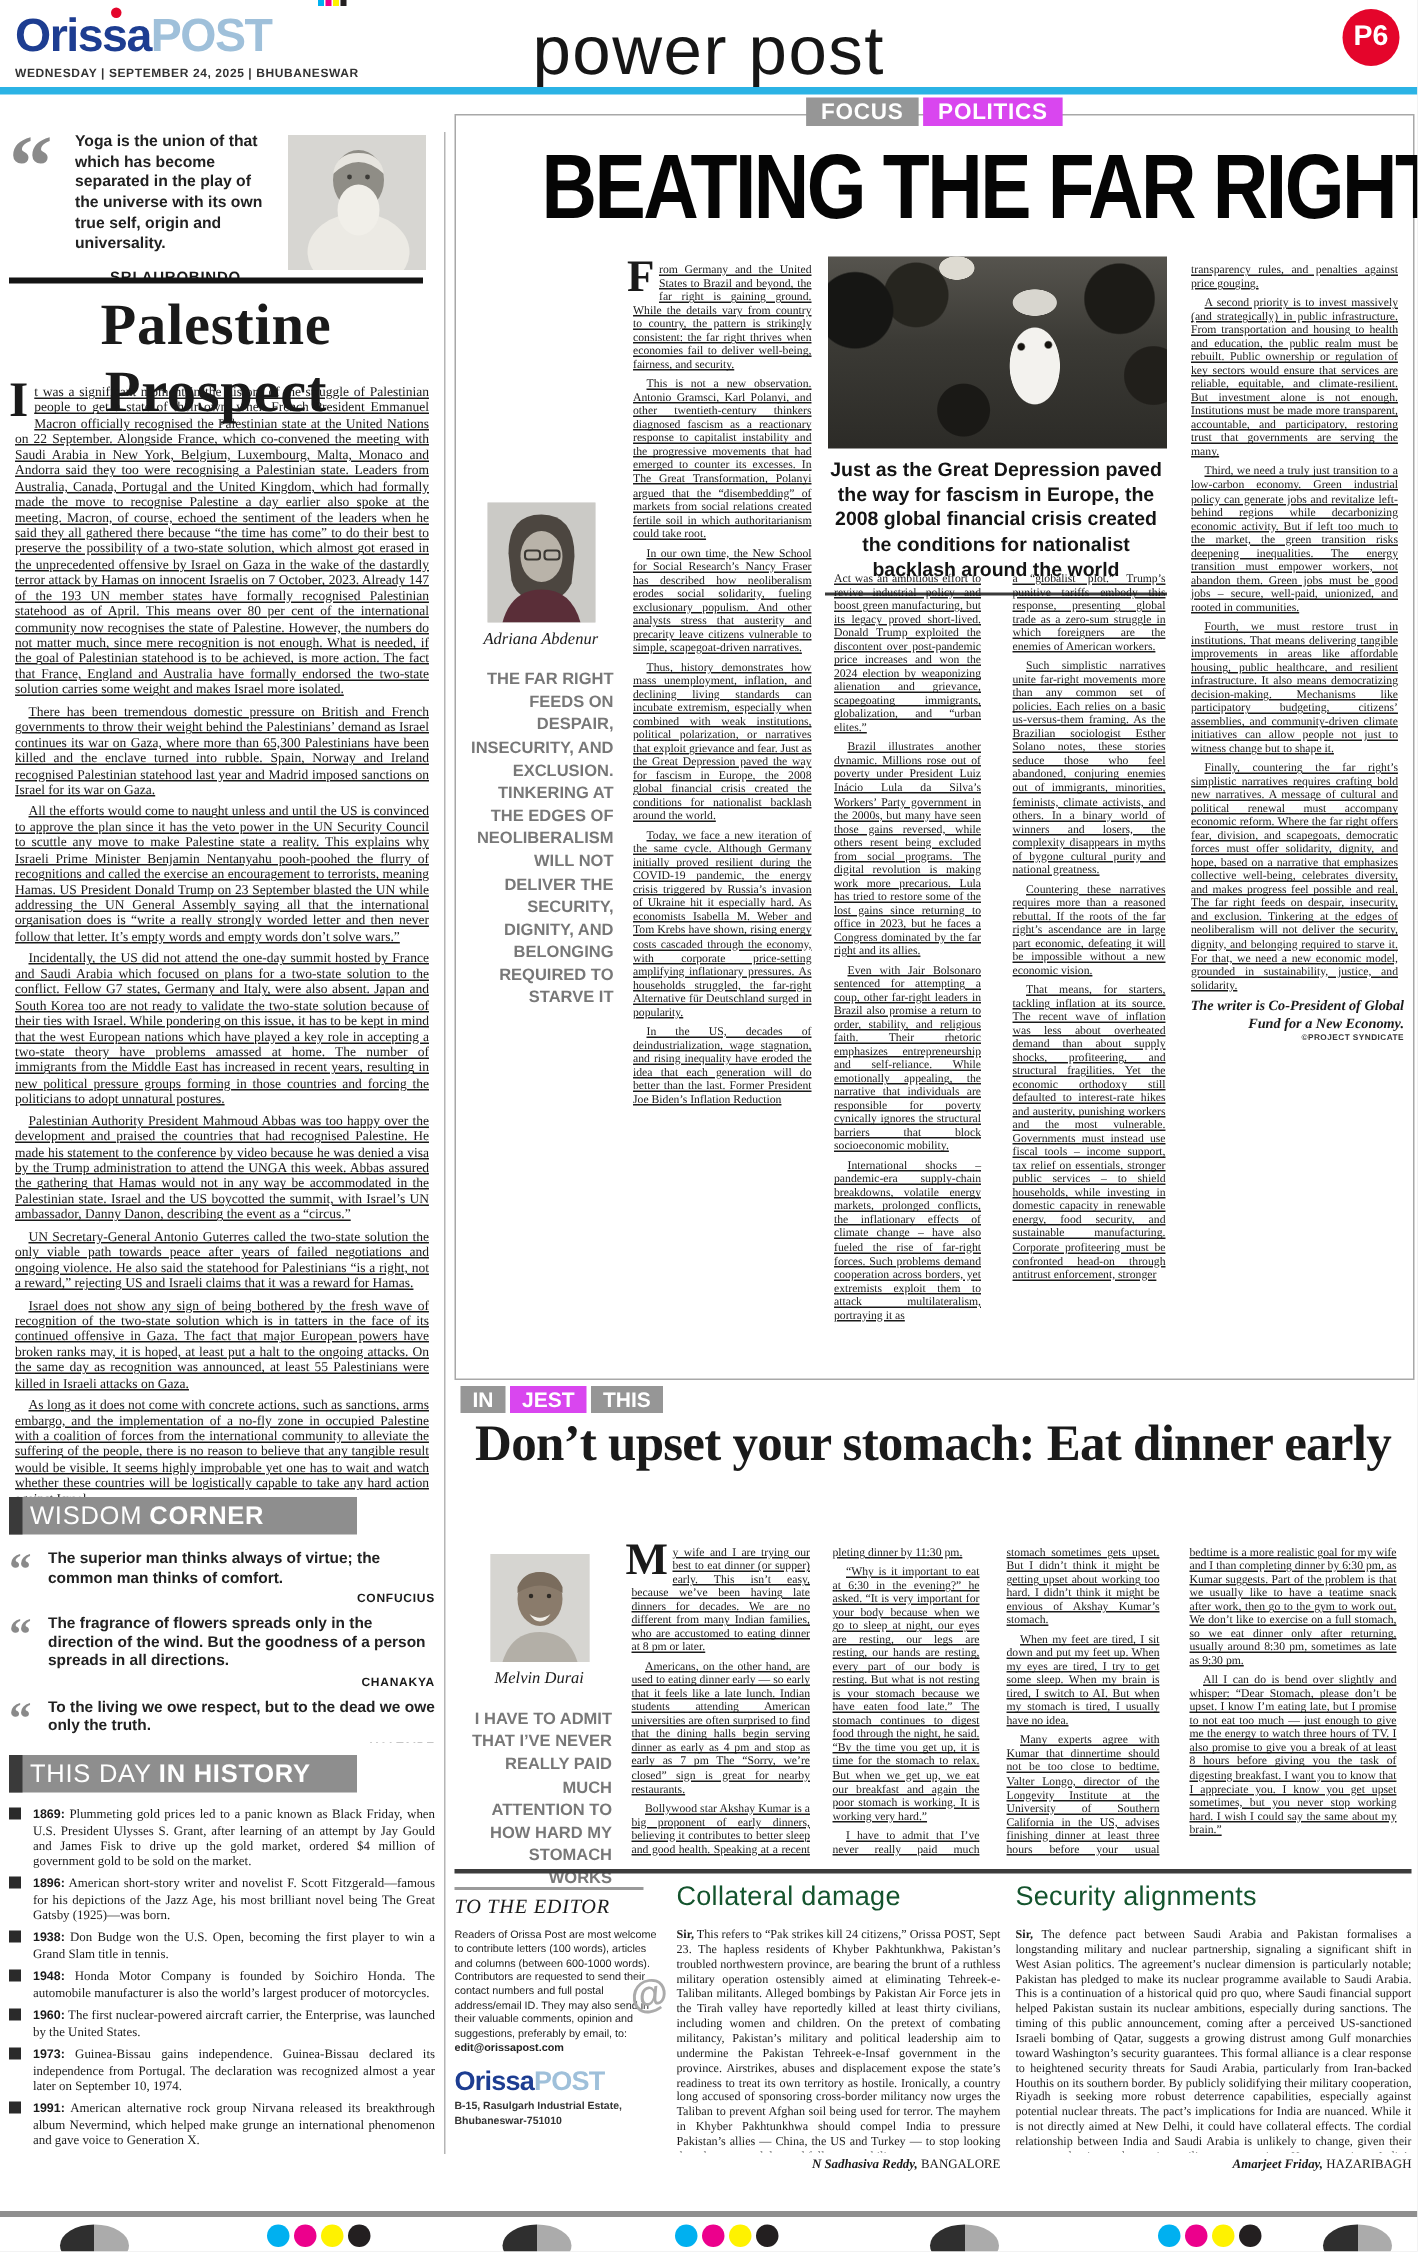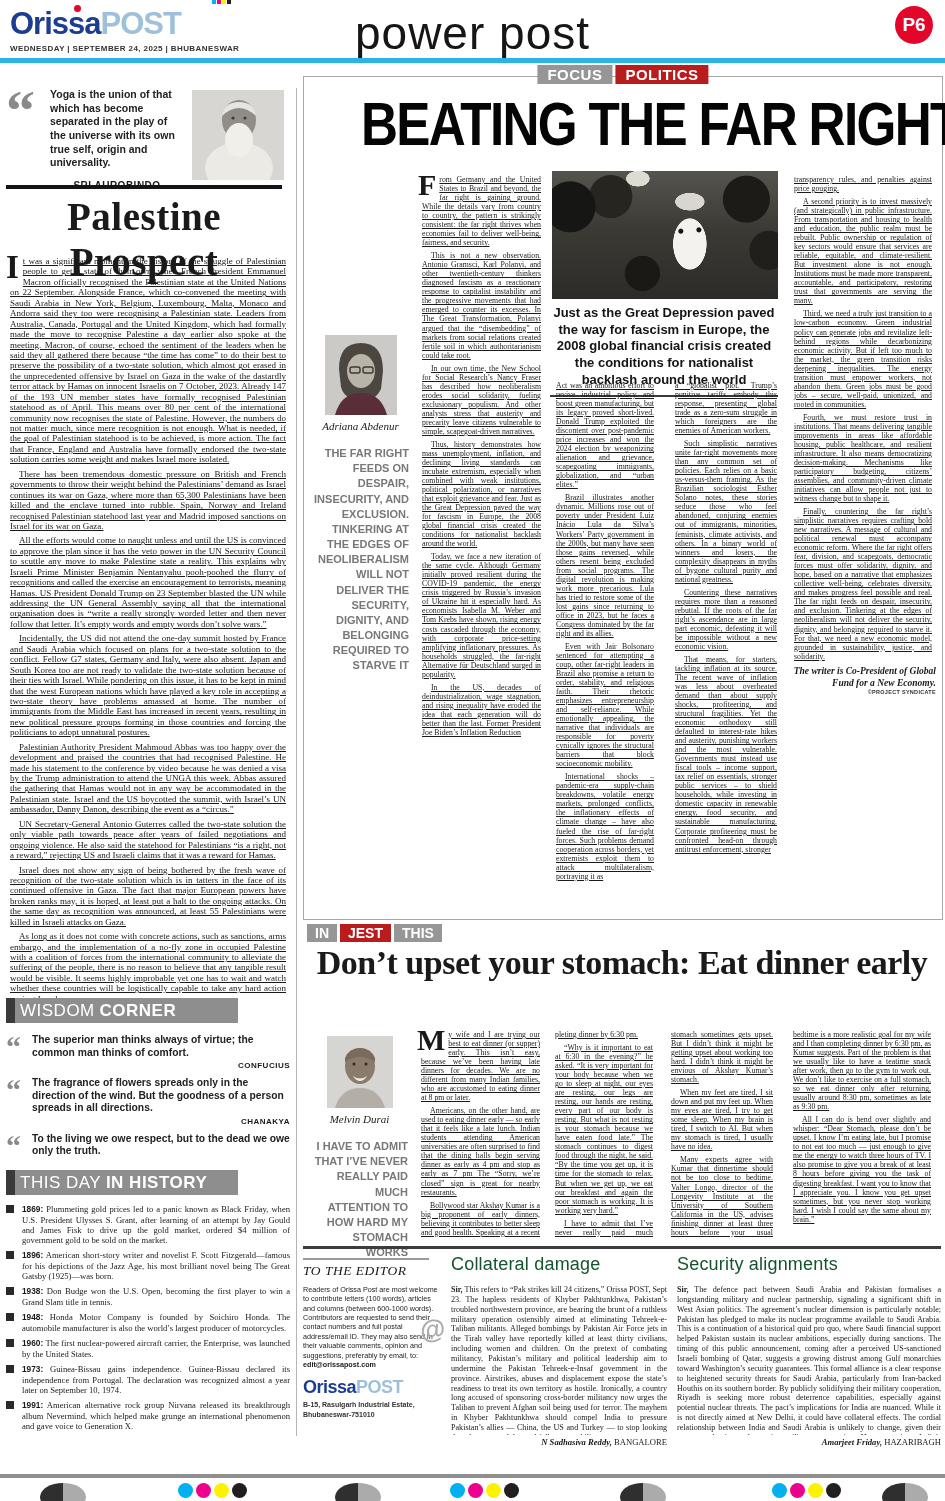--- a/index.html
+++ b/index.html
@@ -50,21 +50,21 @@
   .hist-wrap{position:absolute;left:0;top:1116px;width:284px;height:228px;overflow:hidden;}
   .hist-item{position:relative;padding-left:16px;margin:0 0 5px 0;font-size:8.6px;line-height:1.18;text-align:justify;}
   .hist-item .sq{position:absolute;left:0;top:1px;width:8px;height:8px;background:#2a2a2a;}
   .hist-item b{font-family:"Liberation Sans",sans-serif;font-size:8.3px;}
 
   
   .focus-box{position:absolute;left:303px;top:76px;width:638px;height:842px;border:1.5px solid #a8a8a8;}
   .tagrow{position:absolute;top:-12px;left:50%;transform:translateX(-50%);display:flex;gap:3px;
      font-family:"Liberation Sans",sans-serif;font-weight:bold;font-size:15px;color:#fff;white-space:nowrap;}
   .tagrow span{padding:1px 10px;letter-spacing:.5px;}
-  .tag-gray{background:#969696;text-align:right;} .tag-black{background:#b91c1c;}
+  .tag-gray{background:#969696;text-align:right;} .tag-black{background:#d946ef;}
   .focus-head{position:absolute;left:0;right:0;top:12px;text-align:center;}
   .focus-head span{display:inline-block;transform:scaleX(.84);transform-origin:center;
      font-family:"Liberation Sans",sans-serif;font-weight:800;font-size:61px;letter-spacing:-2px;white-space:nowrap;color:#050505;}
   .author-strip{position:absolute;left:8px;top:258px;width:97px;}
   .author-strip .ph{width:72px;height:80px;margin:0 auto;background:#cfcecb;}
   .author-name{font-style:italic;font-size:11px;text-align:center;margin-top:5px;}
   .pullquote{margin-top:14px;font-family:"Liberation Sans",sans-serif;font-weight:bold;font-size:11px;
      line-height:1.38;color:#787878;text-align:right;}
   .ncol{position:absolute;overflow:hidden;font-size:7.8px;line-height:1.16;text-align:justify;}
   .ncol .dropcap{float:left;font-weight:bold;font-size:30px;line-height:.8;padding:2px 3px 0 0;}
@@ -336,21 +336,21 @@
     <div class="ncol jc1">
       <span class="dropcap">M</span>
       <div class="body-list">
           <p>y wife and I are trying our best to eat dinner (or supper) early. This isn’t easy, because we’ve been having late dinners for decades. We are no different from many Indian families, who are accustomed to eating dinner at 8 pm or later.</p>
           <p>Americans, on the other hand, are used to eating dinner early — so early that it feels like a late lunch. Indian students attending American universities are often surprised to find that the dining halls begin serving dinner as early as 4 pm and stop as early as 7 pm The “Sorry, we’re closed” sign is great for nearby restaurants.</p>
           <p>Bollywood star Akshay Kumar is a big proponent of early dinners, believing it contributes to better sleep and good health. Speaking at a recent book launch, Kumar shared some of his habits, including fasting on Mondays and com-</p>
         </div>
     </div>
     <div class="ncol jc2">
       <div class="body-list">
-          <p>pleting dinner by 6:30 pm.</p>
+          <p>pleting dinner by 11:30 pm.</p>
           <p>“Why is it important to eat at 6:30 in the evening?” he asked. “It is very important for your body because when we go to sleep at night, our eyes are resting, our legs are resting, our hands are resting, every part of our body is resting. But what is not resting is your stomach because we have eaten food late.” The stomach continues to digest food through the night, he said. “By the time you get up, it is time for the stomach to relax. But when we get up, we eat our breakfast and again the poor stomach is working. It is working very hard.”</p>
           <p>I have to admit that I’ve never really paid much attention to how hard my stomach works. When I’m hungry, I just eat. I don’t say to myself, “Oh no. My stomach is not going to be happy about this.”</p>
         </div>
     </div>
     <div class="ncol jc3">
       <div class="body-list">
           <p>stomach sometimes gets upset. But I didn’t think it might be getting upset about working too hard. I didn’t think it might be envious of Akshay Kumar’s stomach.</p>
           <p>When my feet are tired, I sit down and put my feet up. When my eyes are tired, I try to get some sleep. When my brain is tired, I switch to AI. But when my stomach is tired, I usually have no idea.</p>
           <p>Many experts agree with Kumar that dinnertime should not be too close to bedtime. Valter Longo, director of the Longevity Institute at the University of Southern California in the US, advises finishing dinner at least three hours before your usual bedtime. That could be as late as 9 pm if you fall asleep at midnight. However, it’s important to give your stomach a long break between meals, he says.</p>
         </div>

